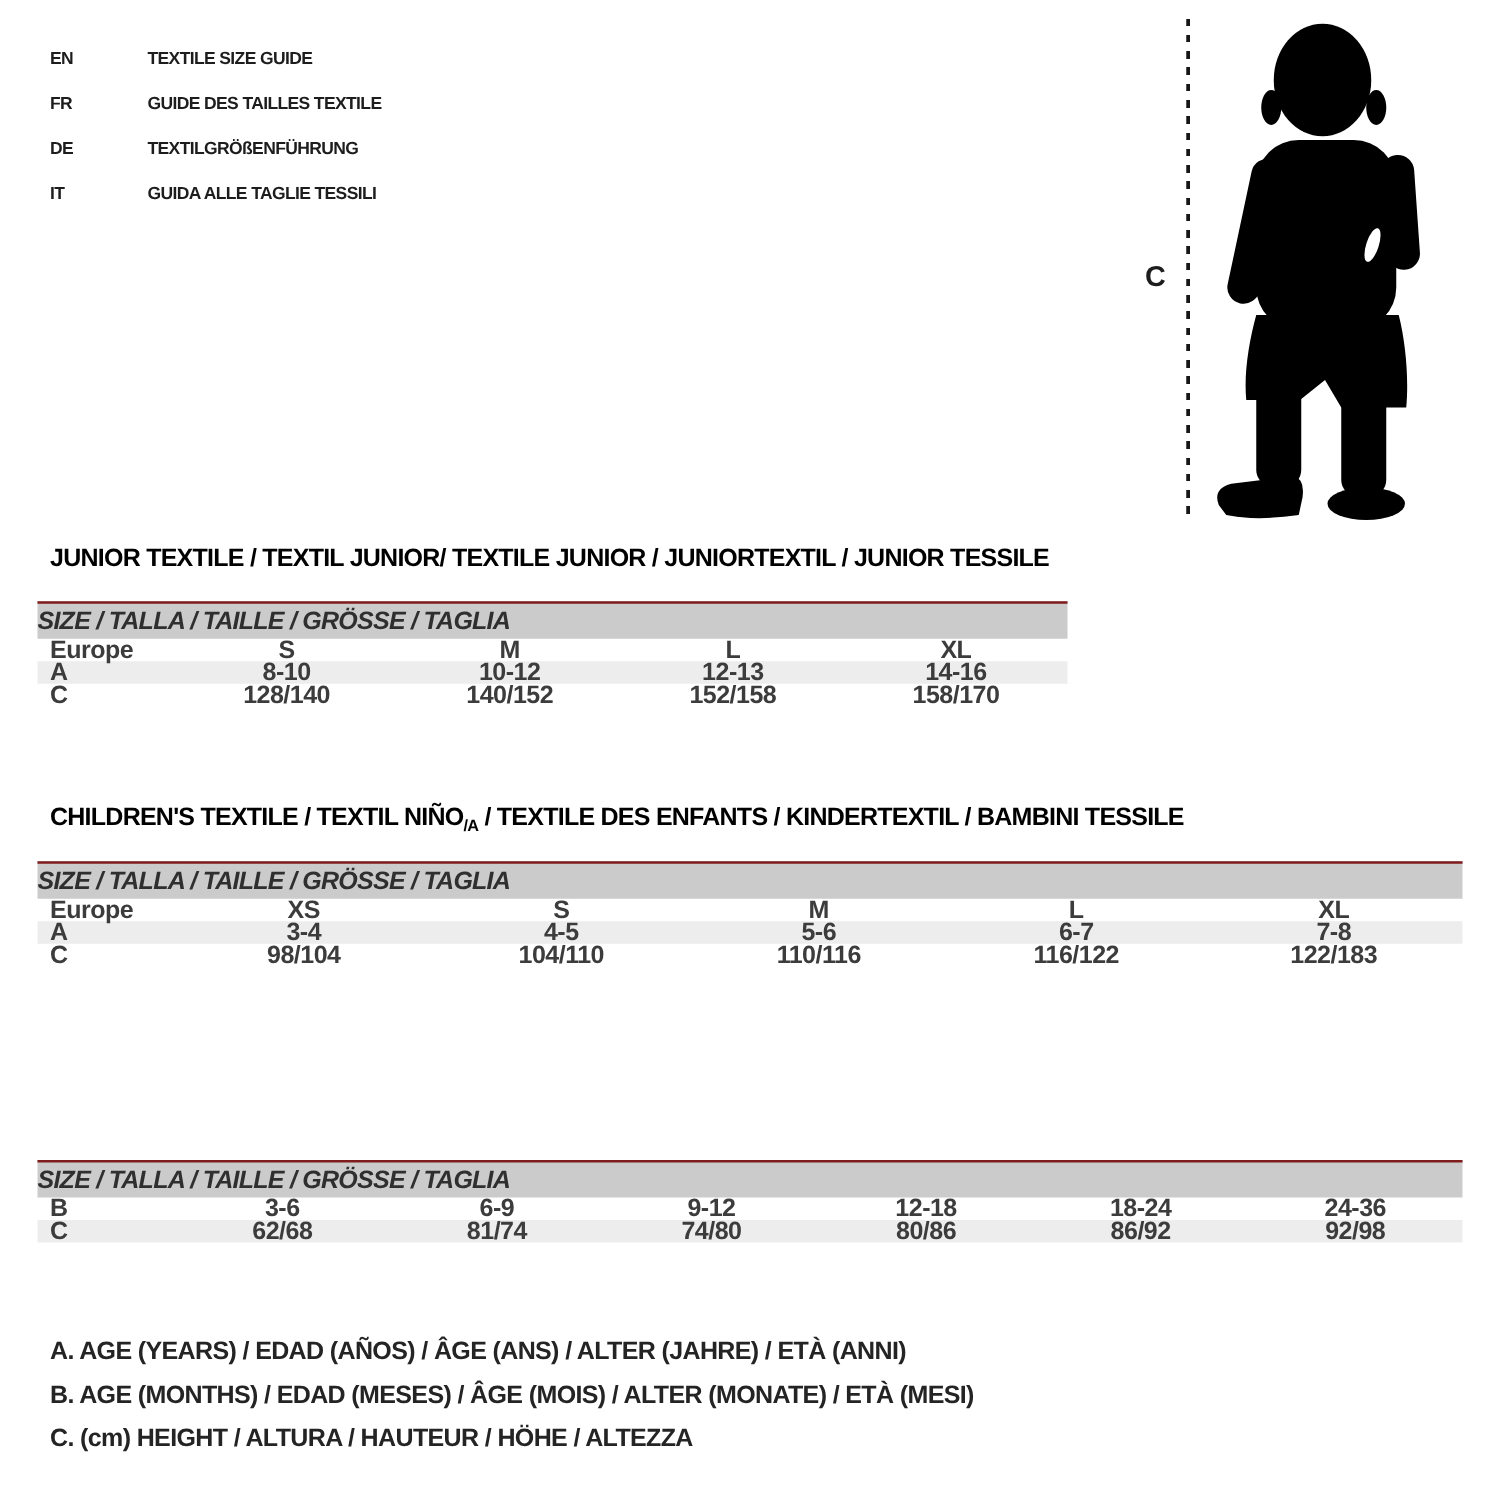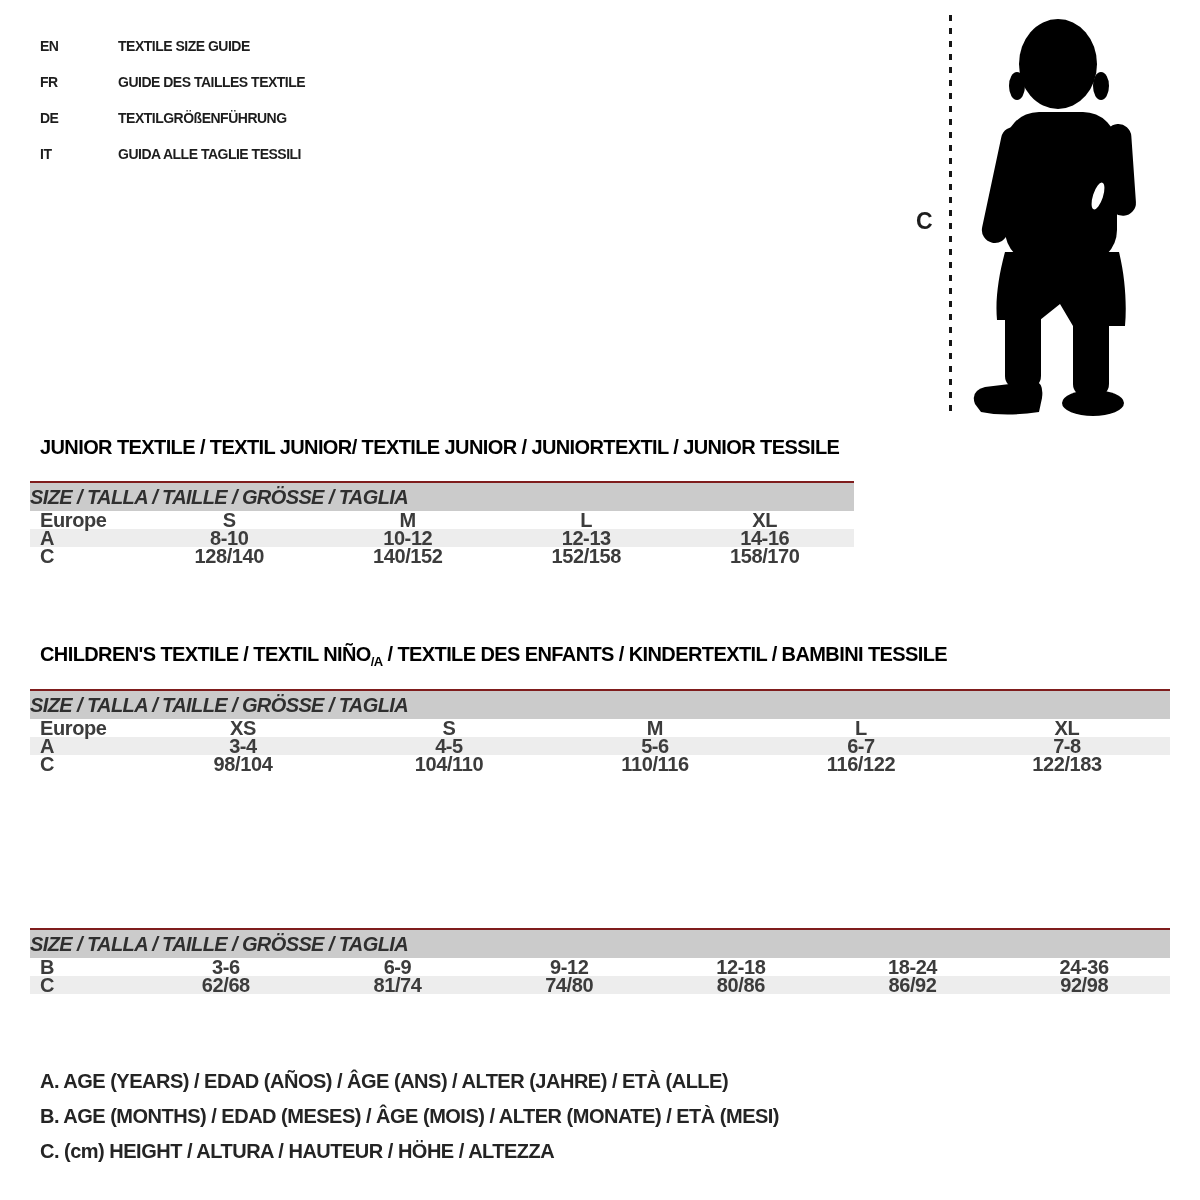--- a/index.html
+++ b/index.html
@@ -159,18 +159,18 @@
       <div class="tcell">62/68</div>
       <div class="tcell">81/74</div>
       <div class="tcell">74/80</div>
       <div class="tcell">80/86</div>
       <div class="tcell">86/92</div>
       <div class="tcell">92/98</div>
     </div>
   </div>
 
   <div class="legend">
-    <div class="legend-line">A. AGE (YEARS) / EDAD (AÑOS) / ÂGE (ANS) / ALTER (JAHRE) / ETÀ (ALLE)</div>
+    <div class="legend-line">A. AGE (YEARS) / EDAD (AÑOS) / ÂGE (ANS) / ALTER (JAHRE) / ETÀ (ANNI)</div>
     <div class="legend-line">B. AGE (MONTHS) / EDAD (MESES) / ÂGE (MOIS) / ALTER (MONATE) / ETÀ (MESI)</div>
     <div class="legend-line">C. (cm) HEIGHT / ALTURA / HAUTEUR / HÖHE / ALTEZZA</div>
   </div>
 
 </div>
 
 </body></html>

